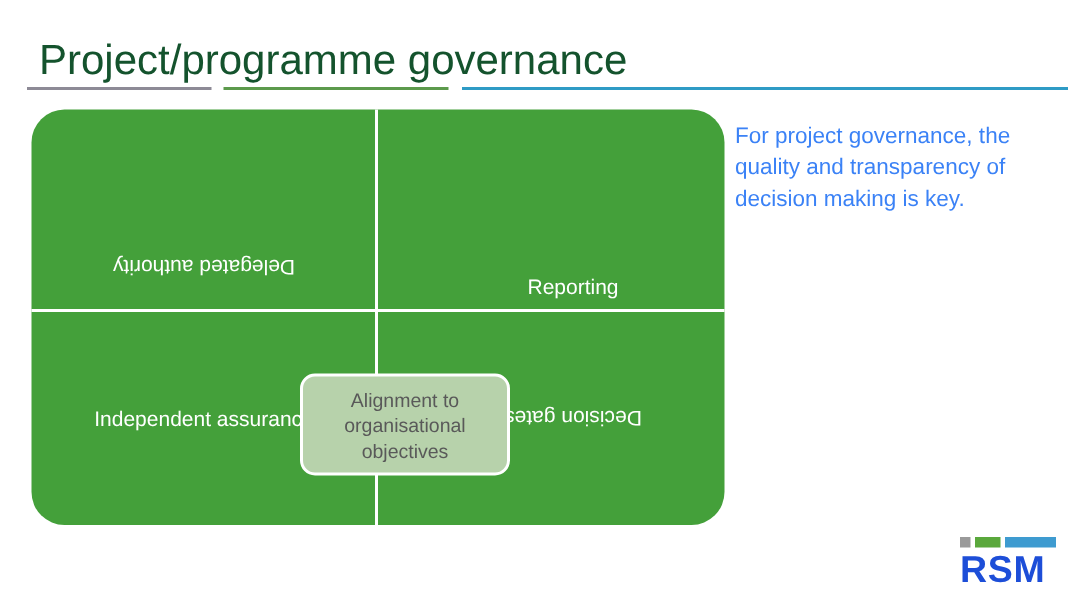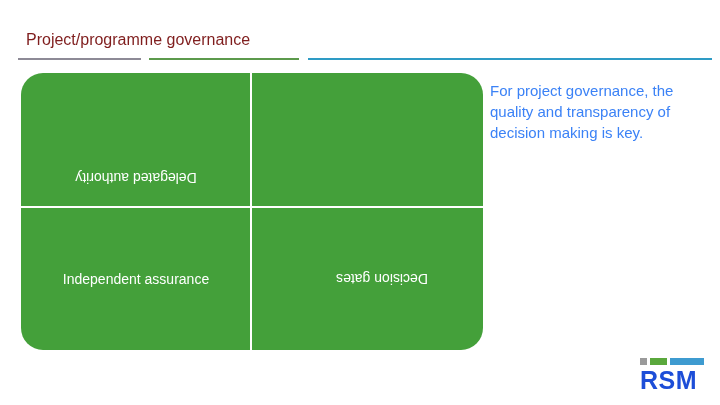--- a/index.html
+++ b/index.html
@@ -15,23 +15,23 @@
     overflow: hidden;
     font-family: "Liberation Sans", sans-serif;
     -webkit-font-smoothing: antialiased;
   }
 
   
   .slide-title {
     position: absolute;
     left: 26px;
     top: 26px;
-    font-size: 16px;
+    font-size: 28px;
     line-height: 28px;
-    color: #7f1d1d;
+    color: #14532d;
     white-space: nowrap;
     letter-spacing: 0px;
   }
 
   
   .title-rule {
     position: absolute;
     left: 18px;
     top: 58px;
     width: 694px;
@@ -171,25 +171,29 @@
   <div class="rule-seg blue"></div>
 </div>
 
 <div class="diagram">
 
   <div class="divider-v"></div>
   <div class="divider-h"></div>
 
   <div class="quad-label quad-tl flipped">Delegated authority</div>
 
+  <div class="quad-label quad-tr">Reporting</div>
 
   <div class="quad-label quad-bl">Independent assurance</div>
 
   <div class="quad-label quad-br flipped">Decision gates</div>
 
+  <div class="centre-box">
+    <span class="centre-box-text">Alignment to organisational objectives</span>
+  </div>
 
 </div>
 
 <div class="body-copy">For project governance, the quality and transparency of decision making is key.</div>
 
 <div class="logo">
   <div class="logo-bars">
     <div class="logo-bar grey"></div>
     <div class="logo-bar green"></div>
     <div class="logo-bar blue"></div>

